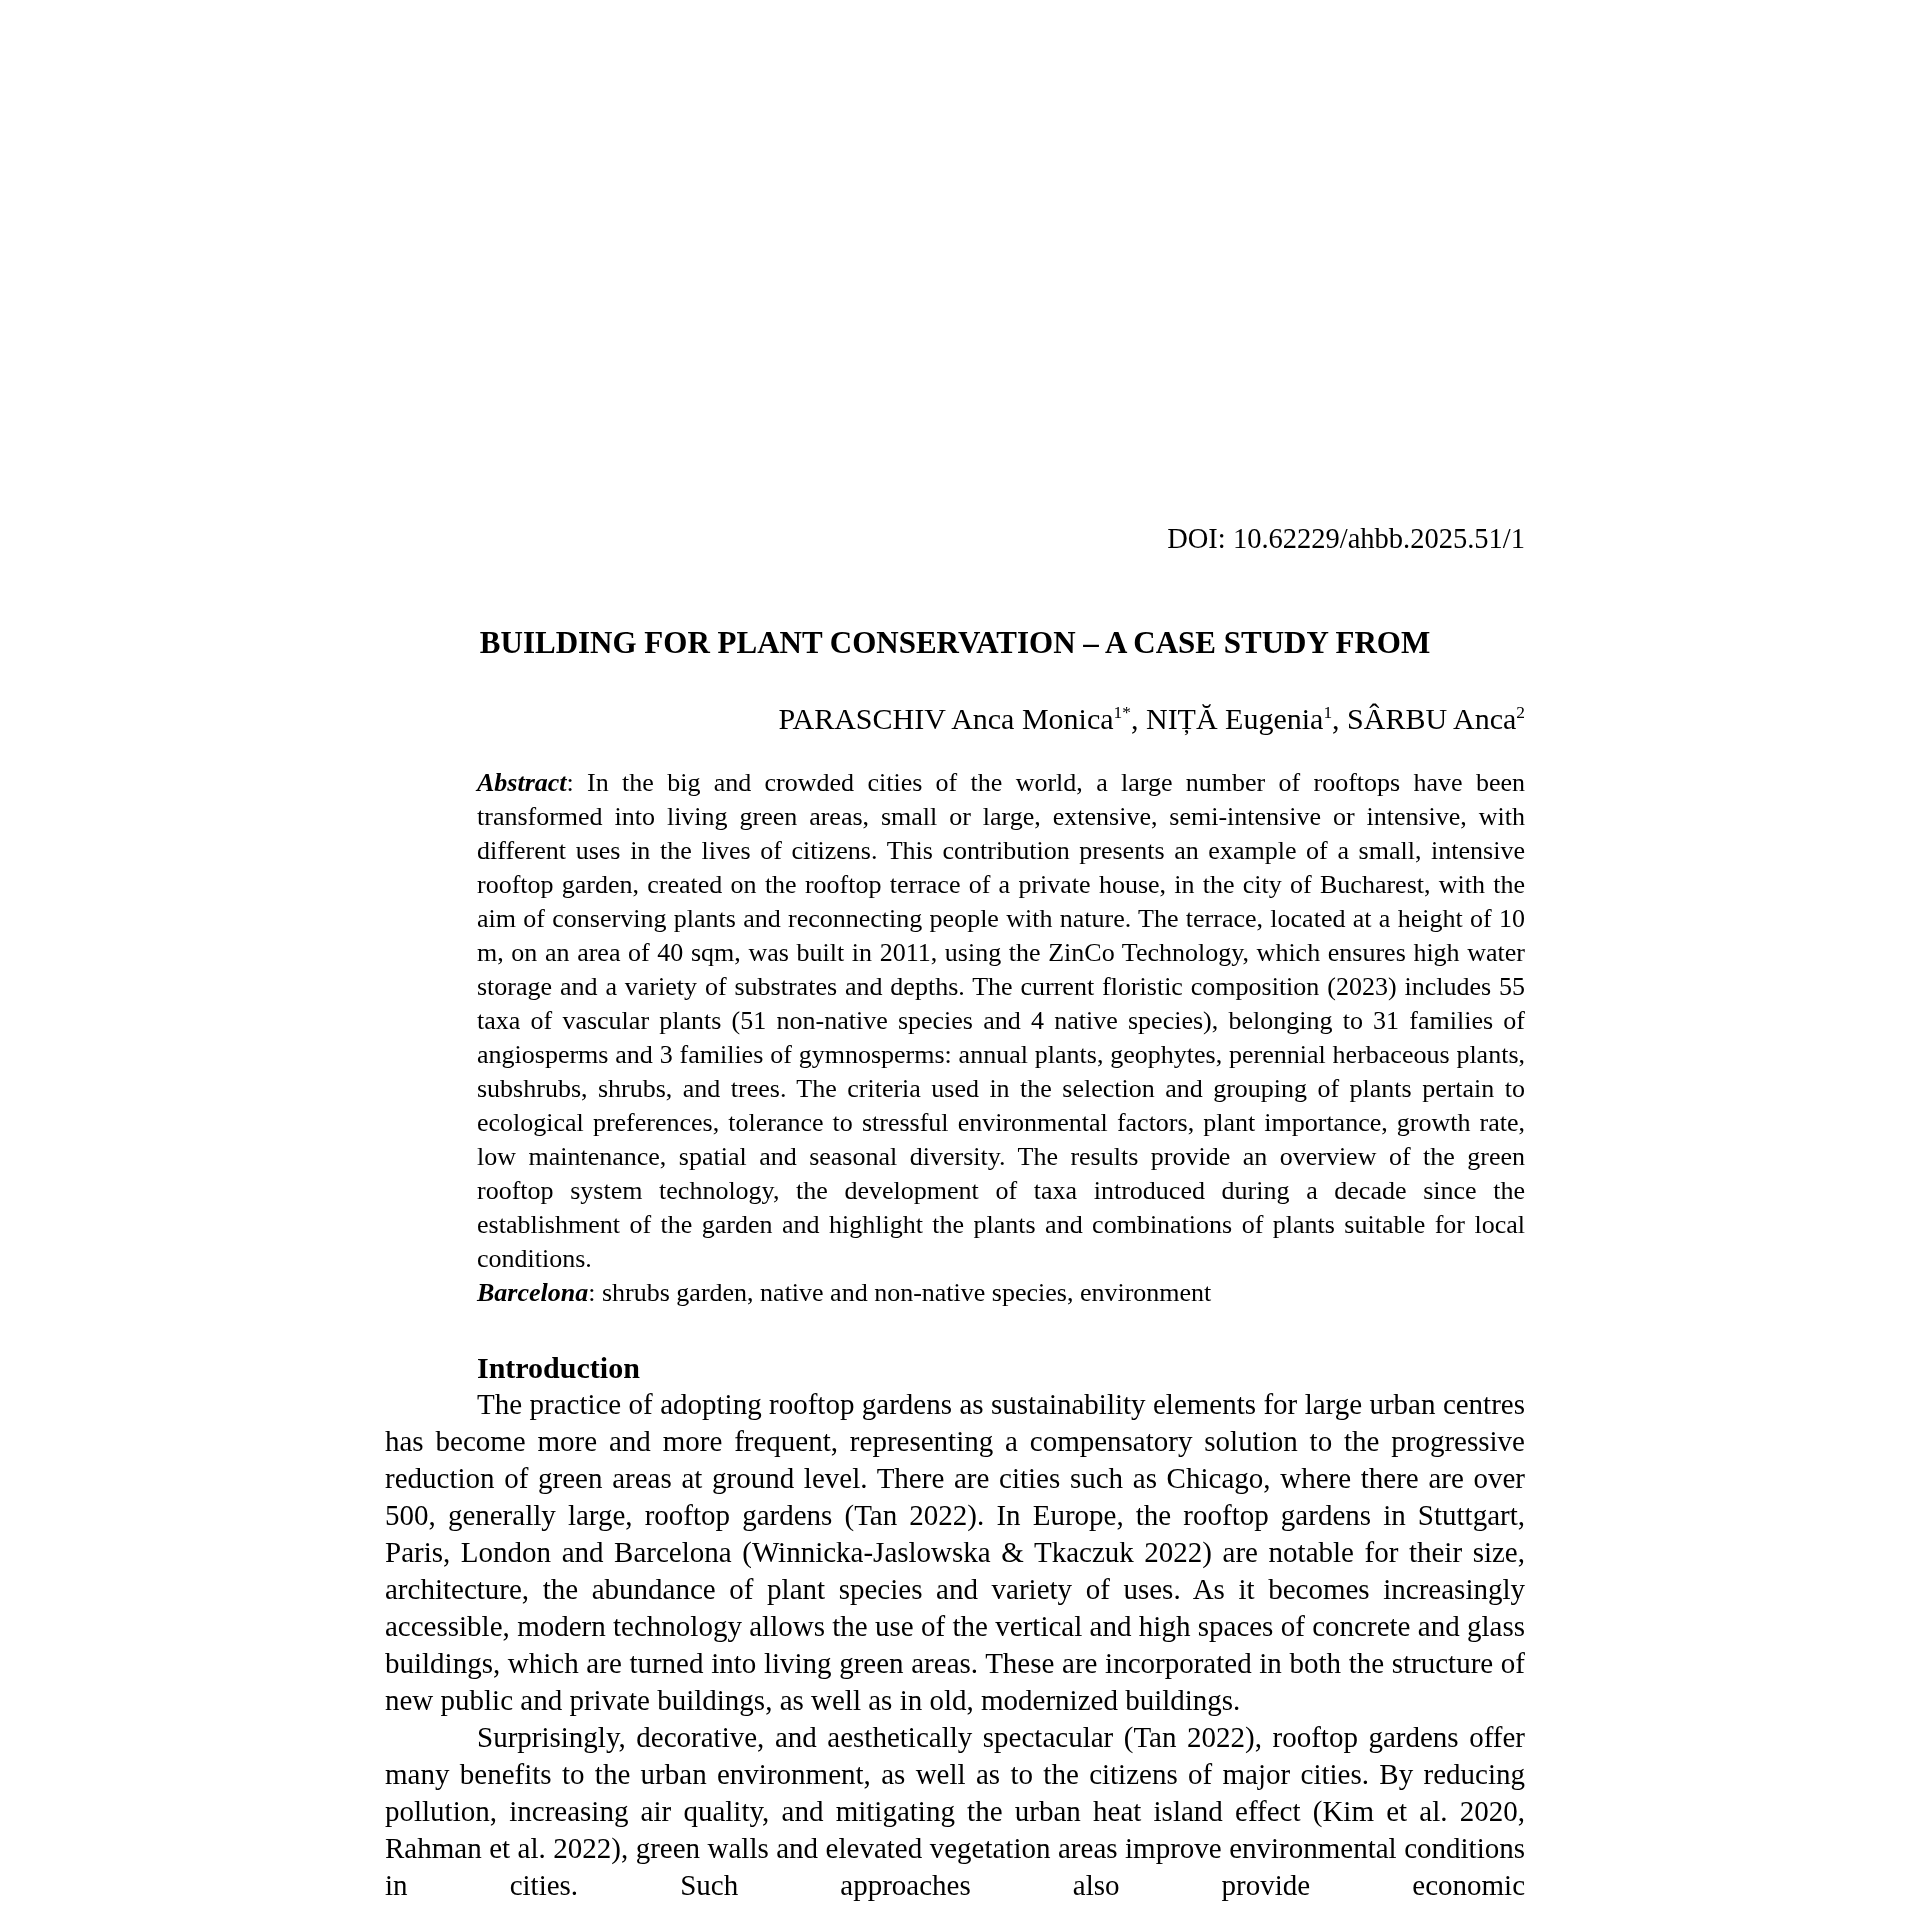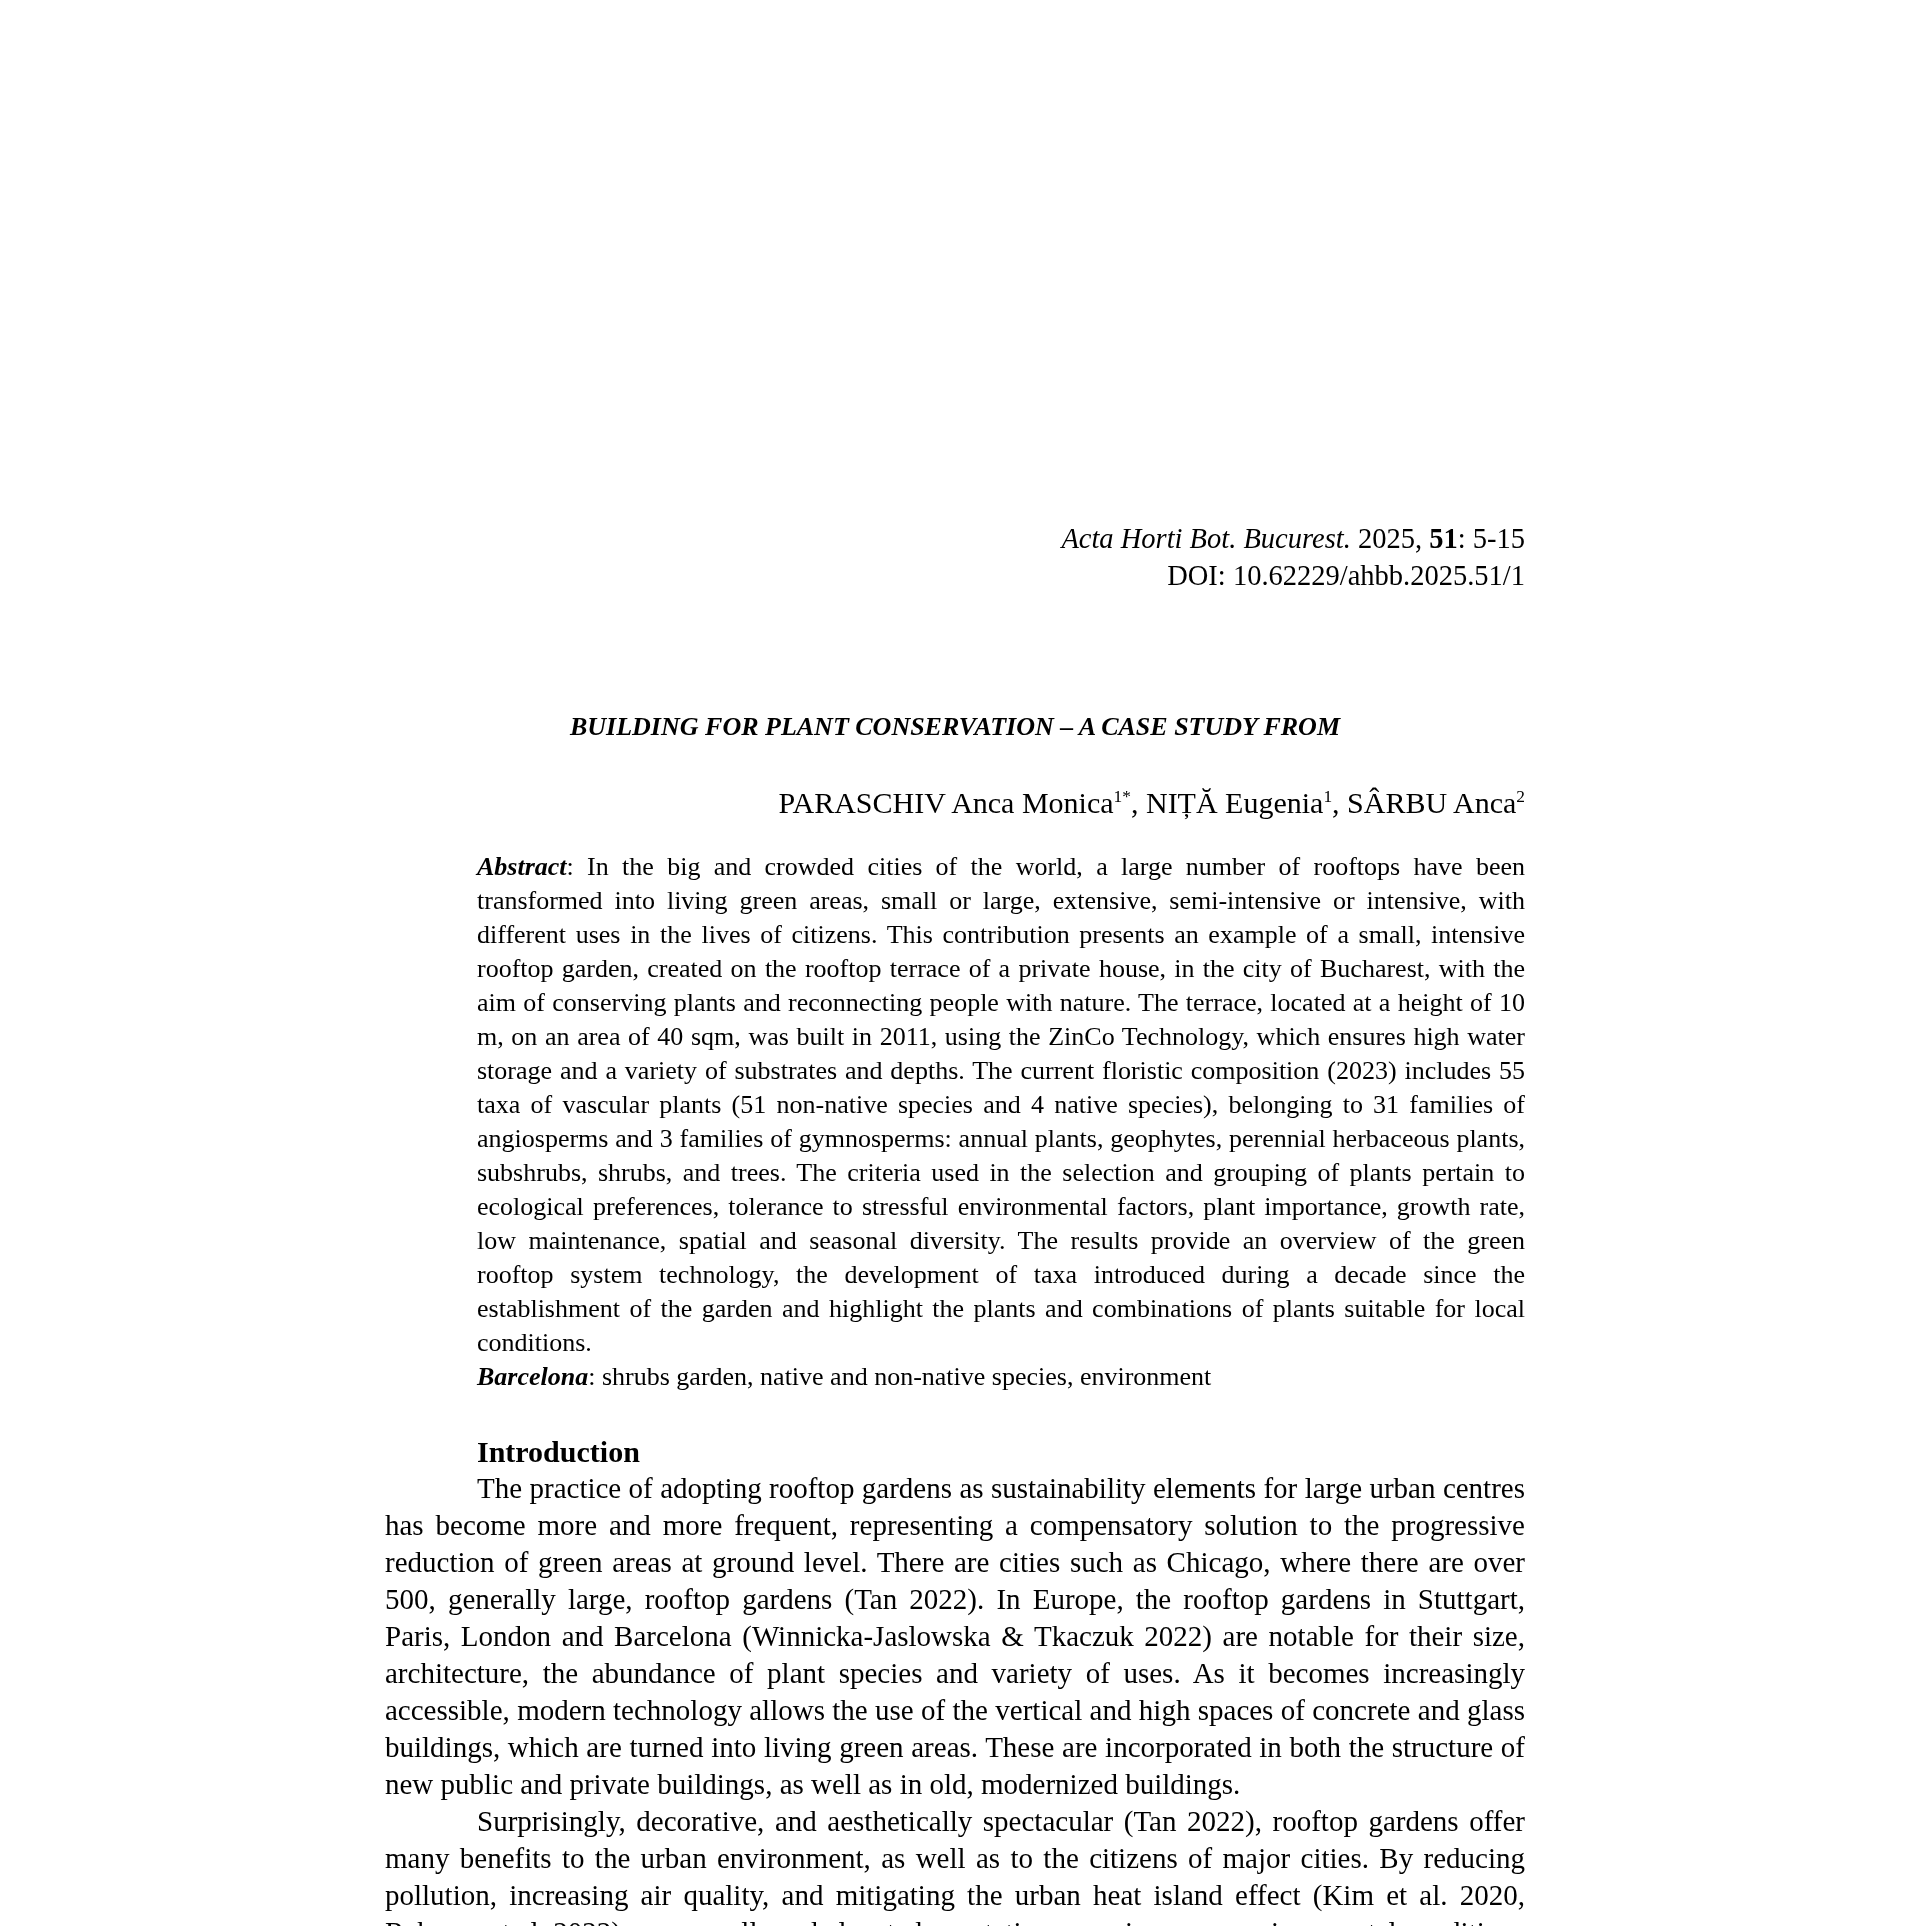--- a/index.html
+++ b/index.html
@@ -9,22 +9,22 @@
     background:#ffffff; color:#000000;
     font-family:"Liberation Serif", serif;
     padding:520px 386px 0 385px;
     position:relative;
     overflow:hidden;
   }
   .journal-header { text-align:right; font-size:28.5px; line-height:37px; }
   .journal-italic { font-style:italic; }
   .volume-bold { font-weight:bold; }
   .paper-title {
-    margin-top:114px; text-align:center;
-    font-weight:bold; font-size:26px; line-height:37px;font-style:italic;
+    margin-top:67px; text-align:center;
+    font-weight:bold; font-size:31px; line-height:37px;
   }
   .authors-line { margin-top:39px; text-align:right; font-size:30px; line-height:37px; }
   sup { font-size:58%; vertical-align:super; line-height:0; }
   .abstract-block {
     margin-top:29px; margin-left:92px;
     font-size:26px; line-height:34px;
     text-align:justify;
   }
   .bold-italic { font-weight:bold; font-style:italic; }
   .keywords-line { margin-left:92px; font-size:26px; line-height:34px; }
@@ -41,21 +41,20 @@
     text-align:justify; text-indent:92px;
   }
   .justify-last { text-align-last:justify; }
 </style>
 </head>
 <body>
 
 <div class="page">
 
   <div class="journal-header">
-    <div><span class="journal-italic">Acta Horti Bot. Bucurest.</span><span> 2025, </span><span class="volume-bold">51</span><span>: 5-15</span></div>
     <div>DOI: 10.62229/ahbb.2025.51/1</div>
   </div>
 
   <div class="paper-title">
     <div>BUILDING FOR PLANT CONSERVATION – A CASE STUDY FROM</div>
   </div>
 
   <div class="authors-line">
     <span><span>PARASCHIV Anca Monica</span><sup>1*</sup><span>, </span></span><span><span>NIȚĂ Eugenia</span><sup>1</sup><span>, </span></span><span><span>SÂRBU Anca</span><sup>2</sup><span></span></span>
   </div>

